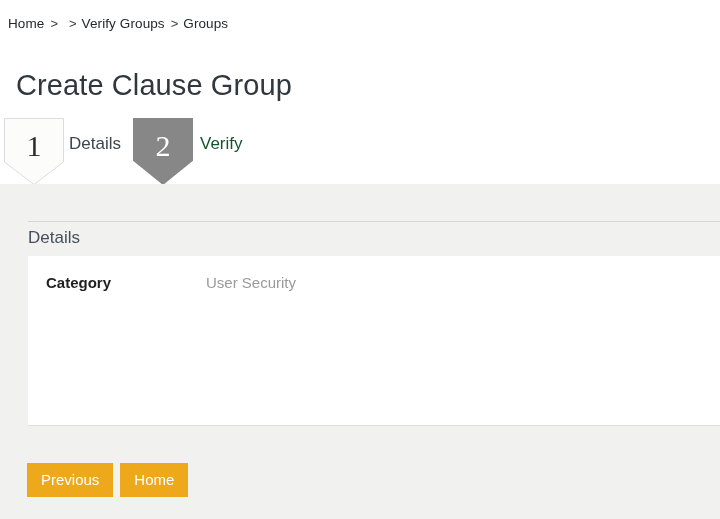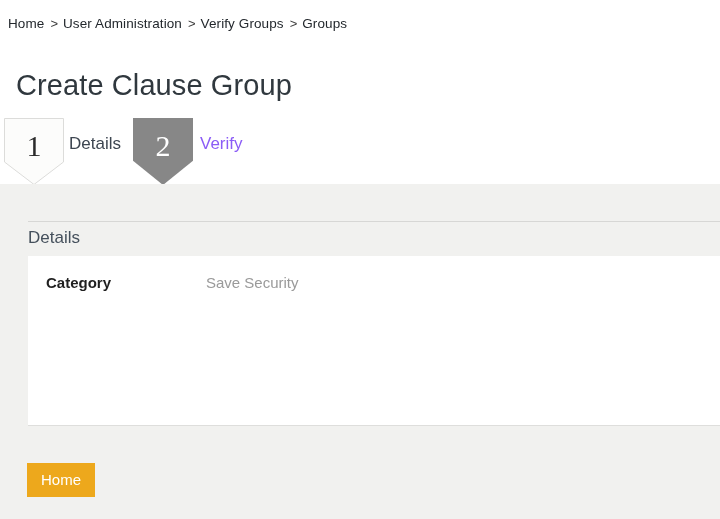--- a/index.html
+++ b/index.html
@@ -120,21 +120,21 @@
   #step-1 .num { color: #2b2b2b; }
   #step-2 { left: 133px; }
   #step-2 .num { color: #ffffff; }
 
   #label-1 {
     left: 69px;
     color: #3d4651;
   }
   #label-2 {
     left: 200px;
-    color: #8b5cf6;
+    color: #14532d;
   }
 
   
   .content-region {
     position: absolute;
     left: 0;
     top: 184px;
     width: 720px;
     height: 335px;
     background: #f1f1ef;
@@ -218,21 +218,20 @@
   }
 </style>
 </head>
 <body>
 
 <div class="page">
 
   <nav class="breadcrumb">
     <a class="crumb" href="#">Home</a>
     <span class="crumb-sep">&gt;</span>
-    <a class="crumb" href="#">User Administration</a>
     <span class="crumb-sep">&gt;</span>
     <a class="crumb" href="#">Verify Groups</a>
     <span class="crumb-sep">&gt;</span>
     <a class="crumb" href="#">Groups</a>
   </nav>
 
   <h1 class="page-title">Create Clause Group</h1>
 
   <div class="wizard">
     <div class="wiz-rowbg"></div>
@@ -258,22 +257,23 @@
     <div class="step-label" id="label-2">Verify</div>
   </div>
 
   <div class="content-region">
     <div class="section-divider"></div>
     <div class="section-title">Details</div>
 
     <div class="details-panel">
       <div class="field-row">
         <span class="field-label">Category</span>
-        <span class="field-value">Save Security</span>
+        <span class="field-value">User Security</span>
       </div>
     </div>
 
     <div class="actions">
+      <button type="button" class="btn">Previous</button>
       <button type="button" class="btn">Home</button>
     </div>
   </div>
 
 </div>
 
 </body></html>

